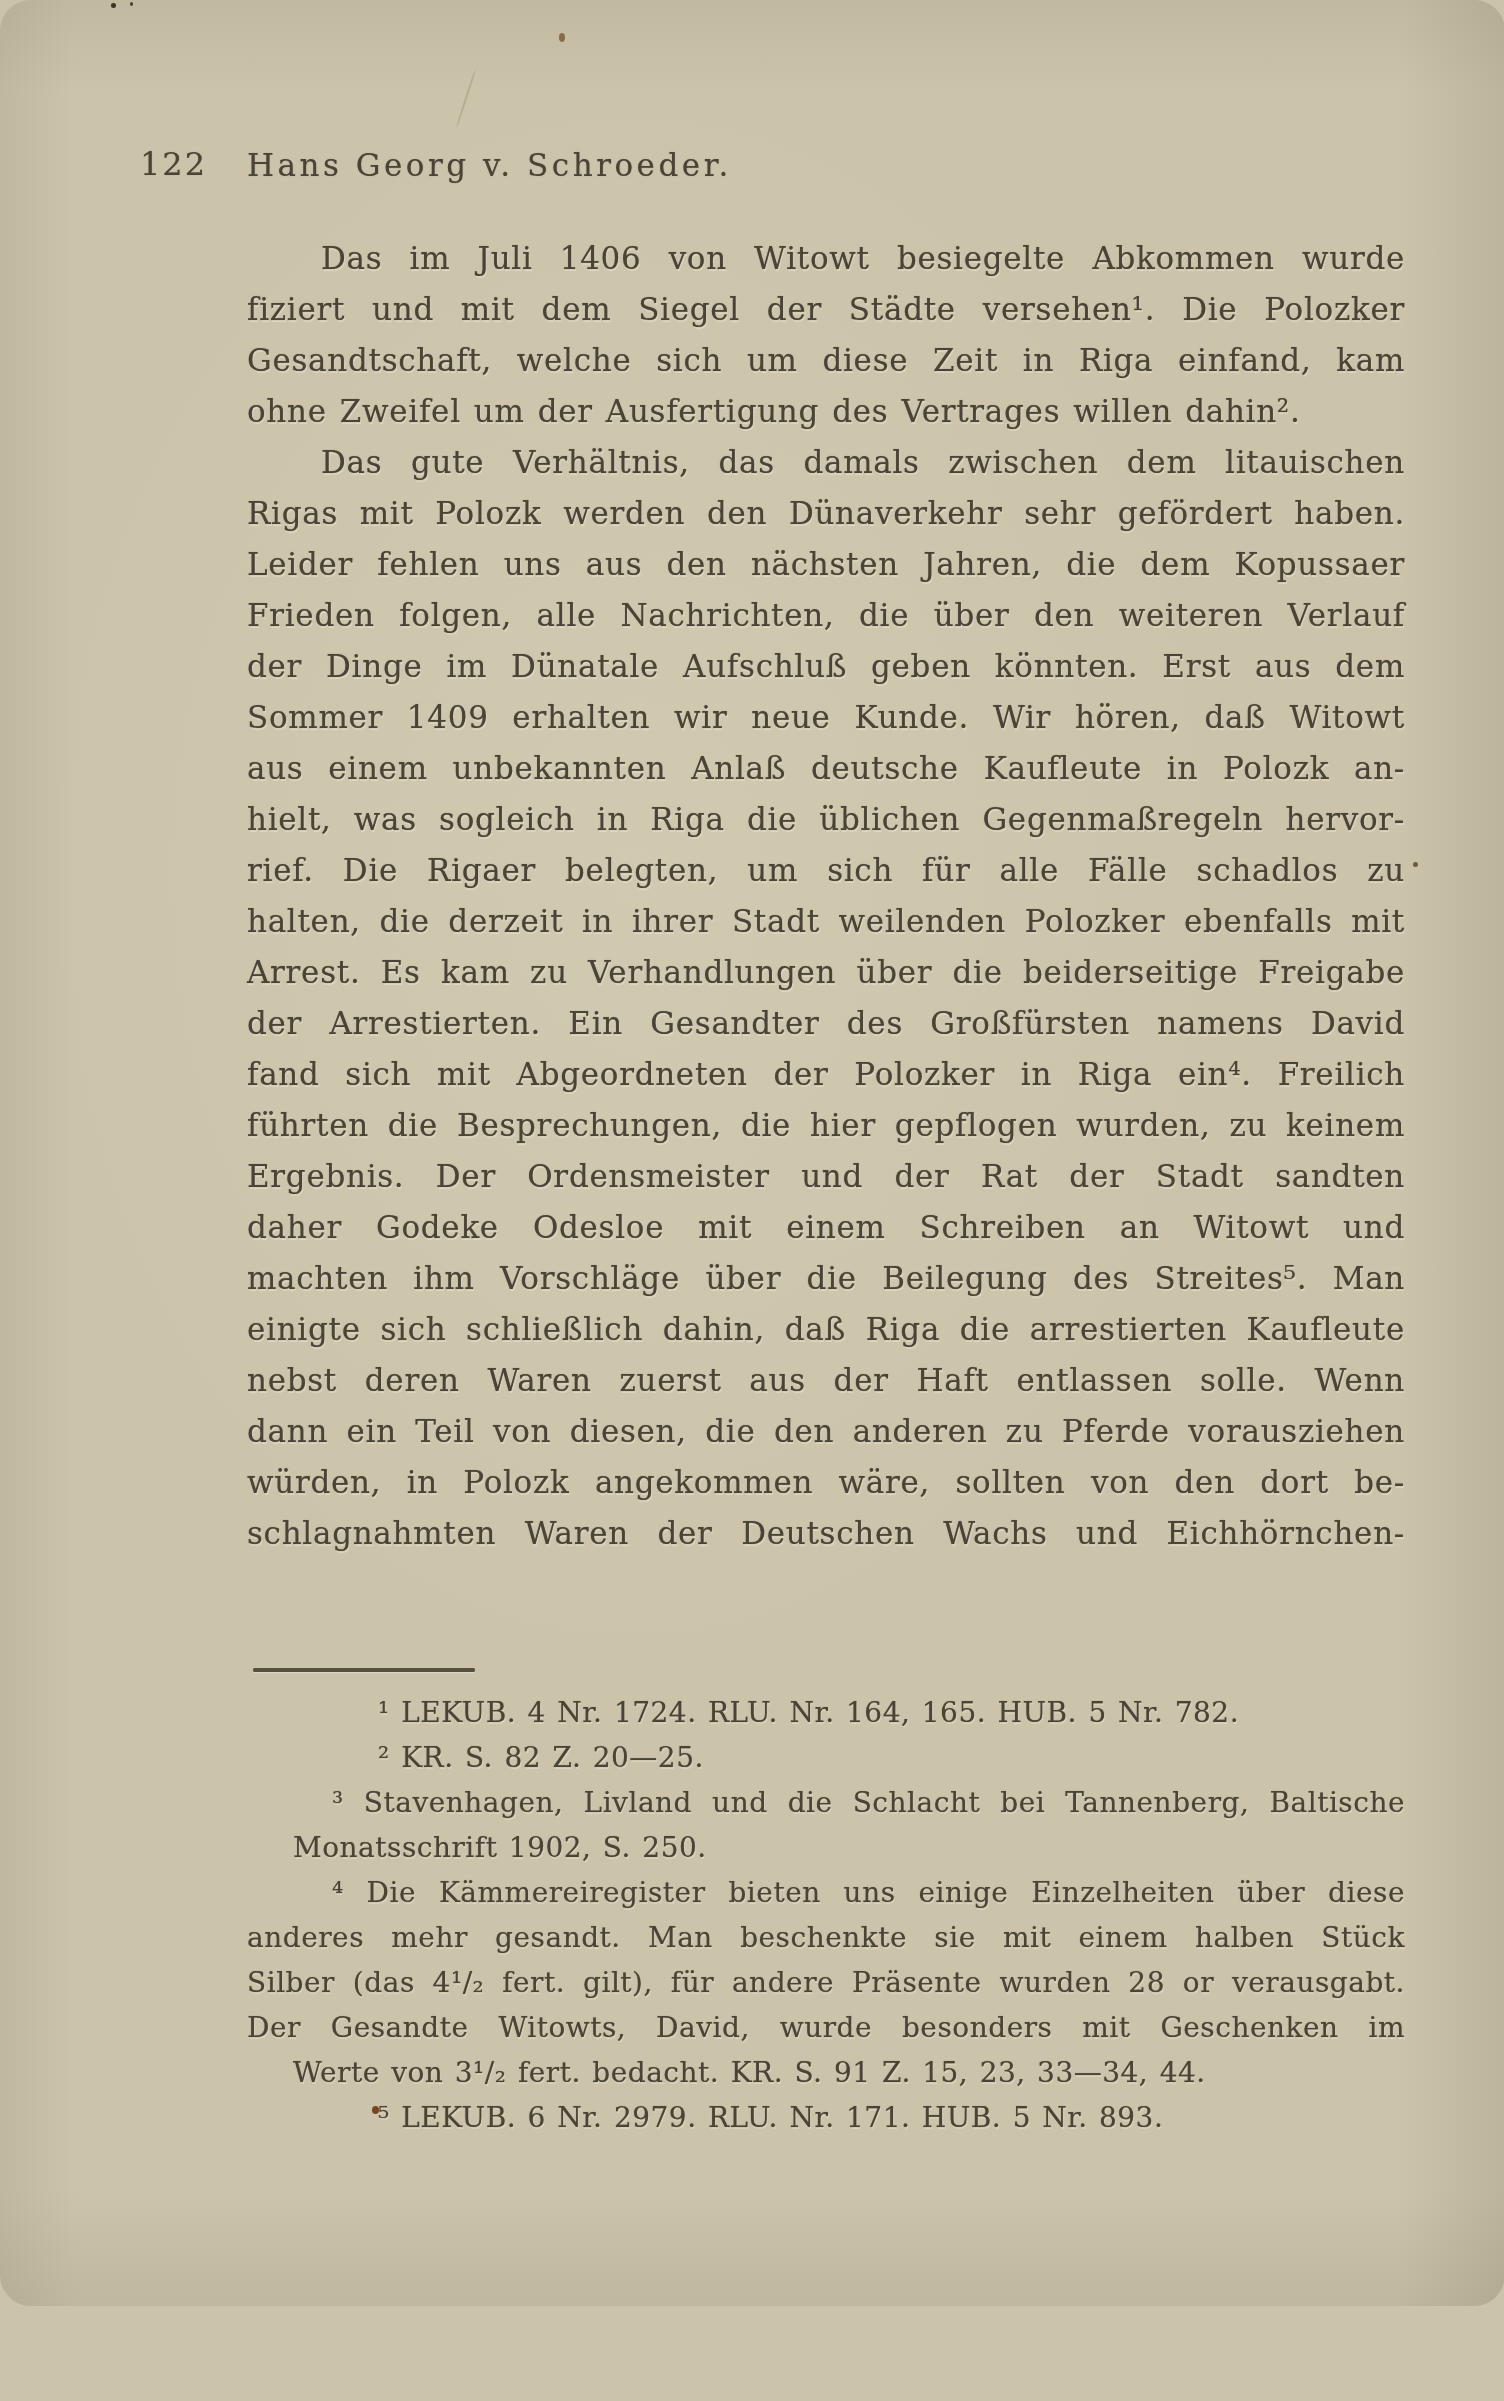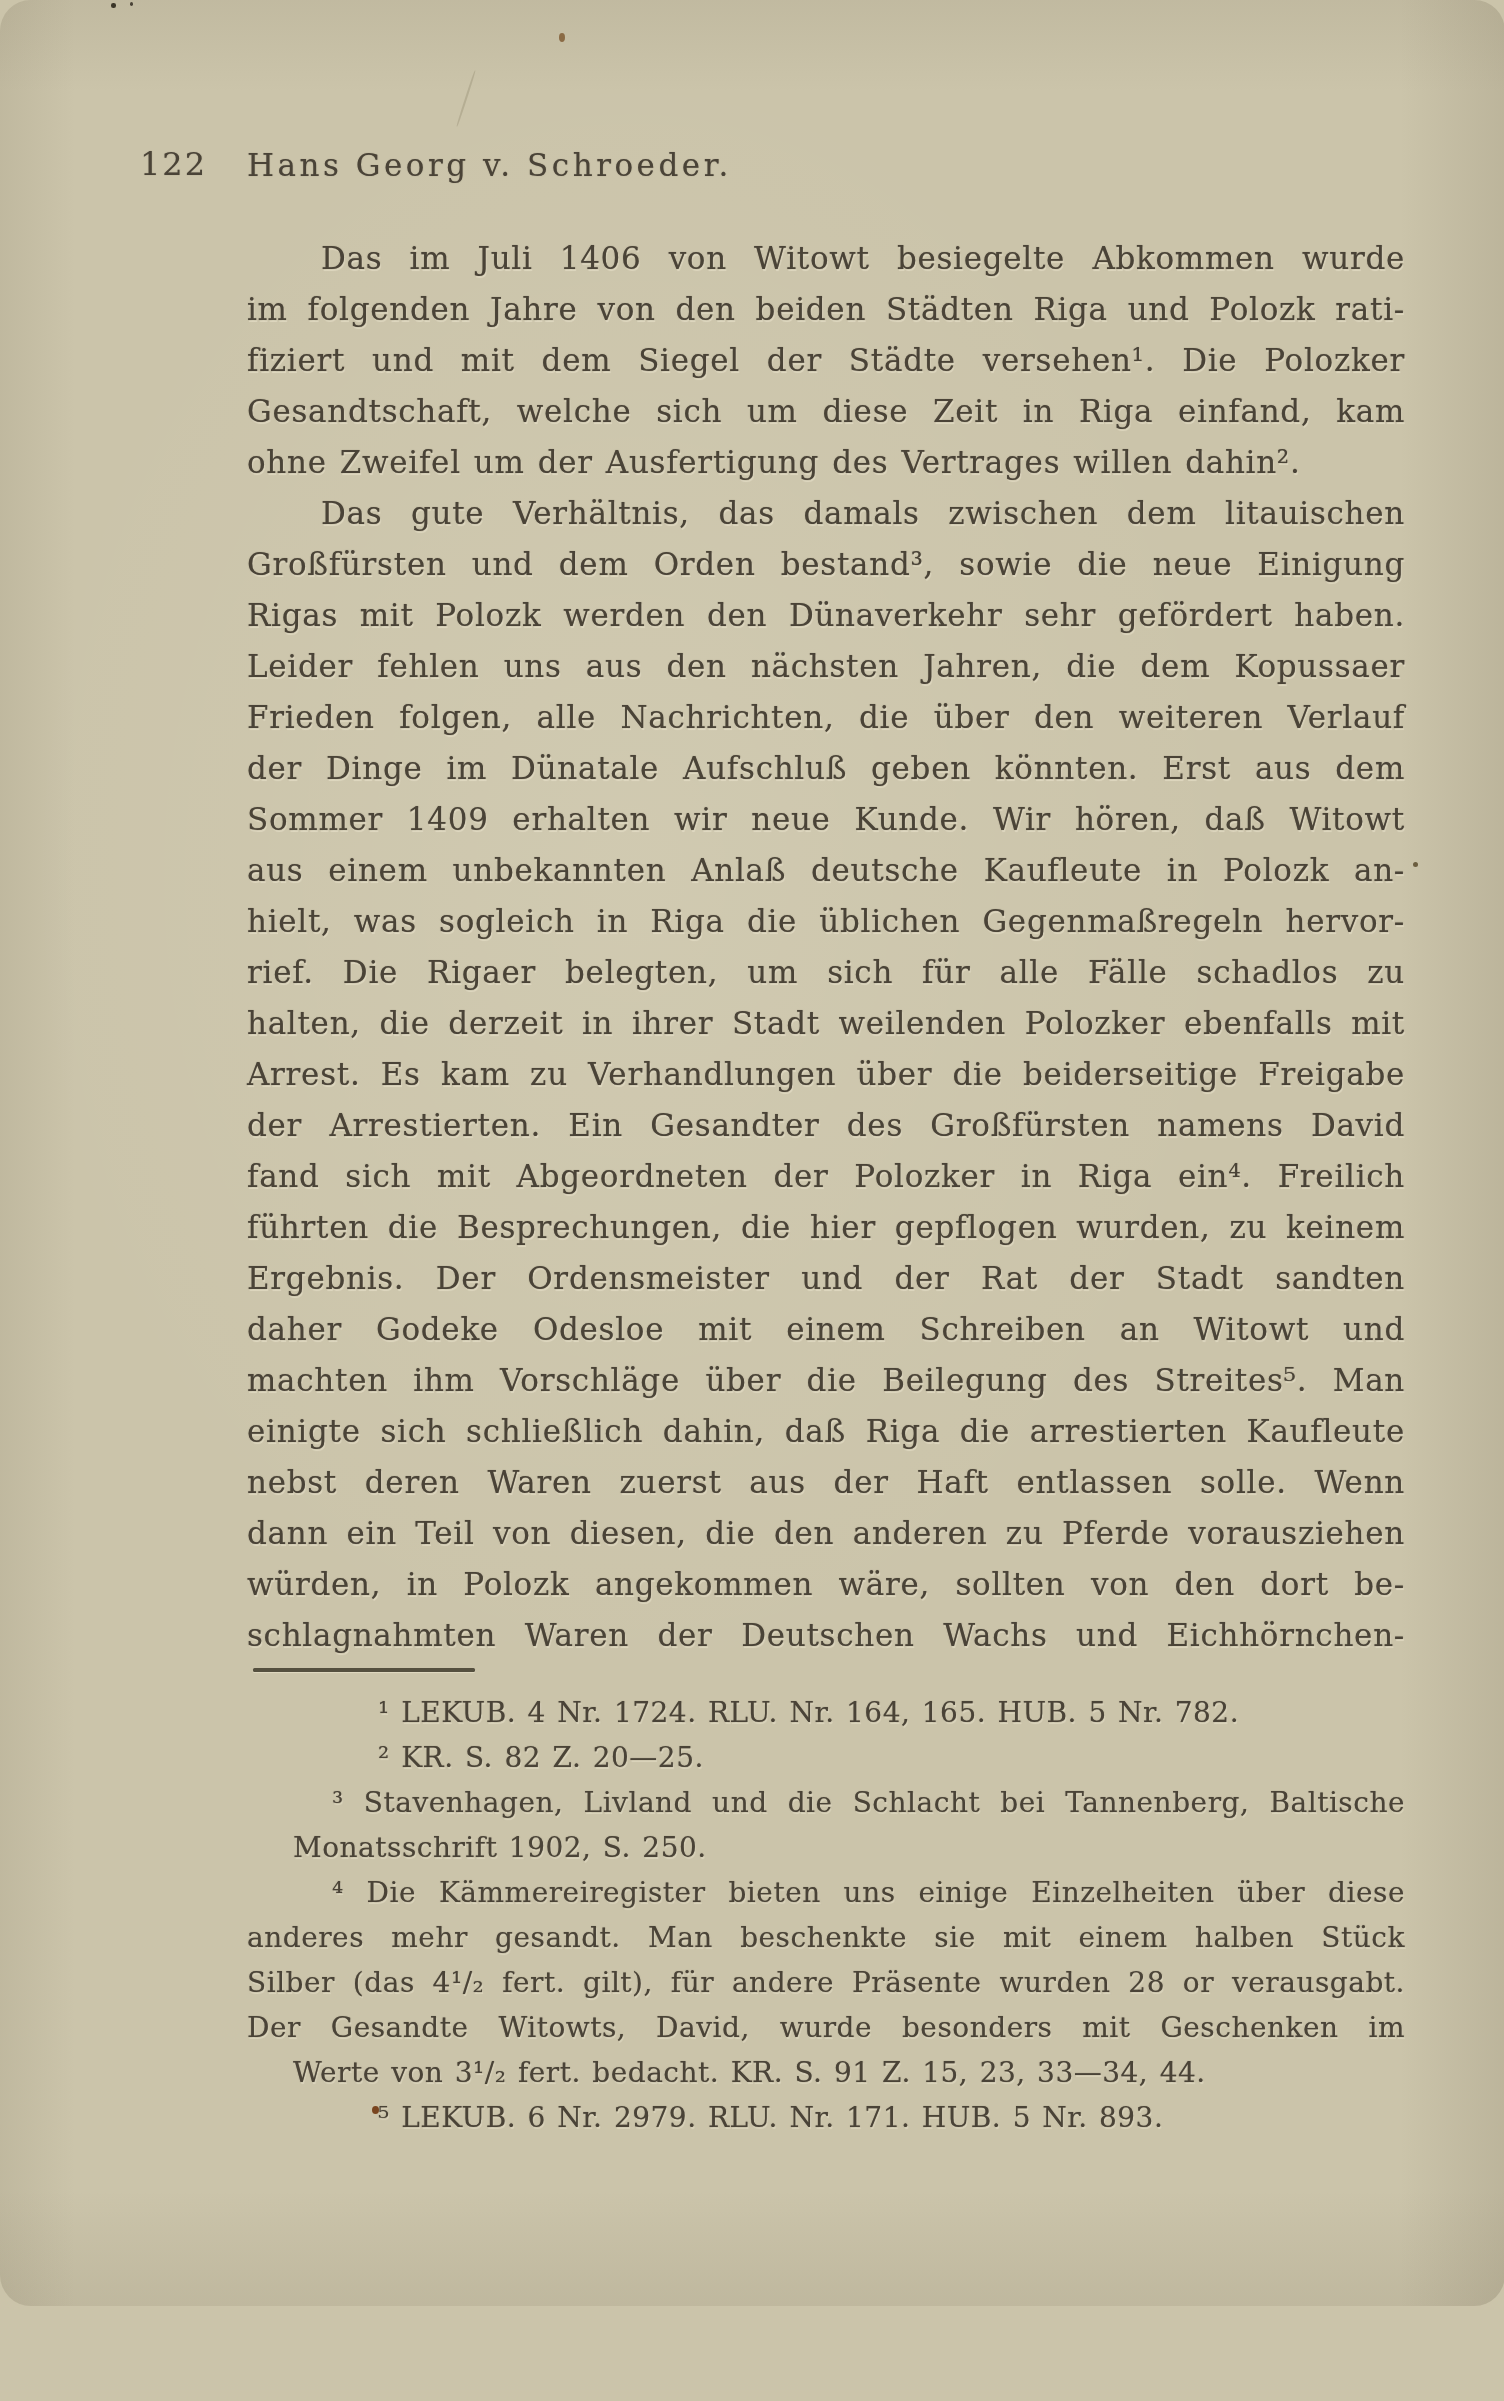--- a/index.html
+++ b/index.html
@@ -88,26 +88,24 @@
 
 <div class="page">
 
   <header class="running-head">
     <span class="page-number">122</span>
     <span class="running-title">Hans Georg v. Schroeder.</span>
   </header>
 
   <main class="body-text" id="body-lines">
       <div class="line indent">Das im Juli 1406 von Witowt besiegelte Abkommen wurde</div>
-      <div class="line">im folgenden Jahre von den beiden Städten Riga und Polozk rati-</div>
       <div class="line">fiziert und mit dem Siegel der Städte versehen¹.  Die Polozker</div>
       <div class="line">Gesandtschaft, welche sich um diese Zeit in Riga einfand, kam</div>
       <div class="line last">ohne Zweifel um der Ausfertigung des Vertrages willen dahin².</div>
       <div class="line indent">Das gute Verhältnis, das damals zwischen dem litauischen</div>
-      <div class="line">Großfürsten und dem Orden bestand³, sowie die neue Einigung</div>
       <div class="line">Rigas mit Polozk werden den Dünaverkehr sehr gefördert haben.</div>
       <div class="line">Leider fehlen uns aus den nächsten Jahren, die dem Kopussaer</div>
       <div class="line">Frieden folgen, alle Nachrichten, die über den weiteren Verlauf</div>
       <div class="line">der Dinge im Dünatale Aufschluß geben könnten.  Erst aus dem</div>
       <div class="line">Sommer 1409 erhalten wir neue Kunde.  Wir hören, daß Witowt</div>
       <div class="line">aus einem unbekannten Anlaß deutsche Kaufleute in Polozk an-</div>
       <div class="line">hielt, was sogleich in Riga die üblichen Gegenmaßregeln hervor-</div>
       <div class="line">rief.  Die Rigaer belegten, um sich für alle Fälle schadlos zu</div>
       <div class="line">halten, die derzeit in ihrer Stadt weilenden Polozker ebenfalls mit</div>
       <div class="line">Arrest.  Es kam zu Verhandlungen über die beiderseitige Freigabe</div>

